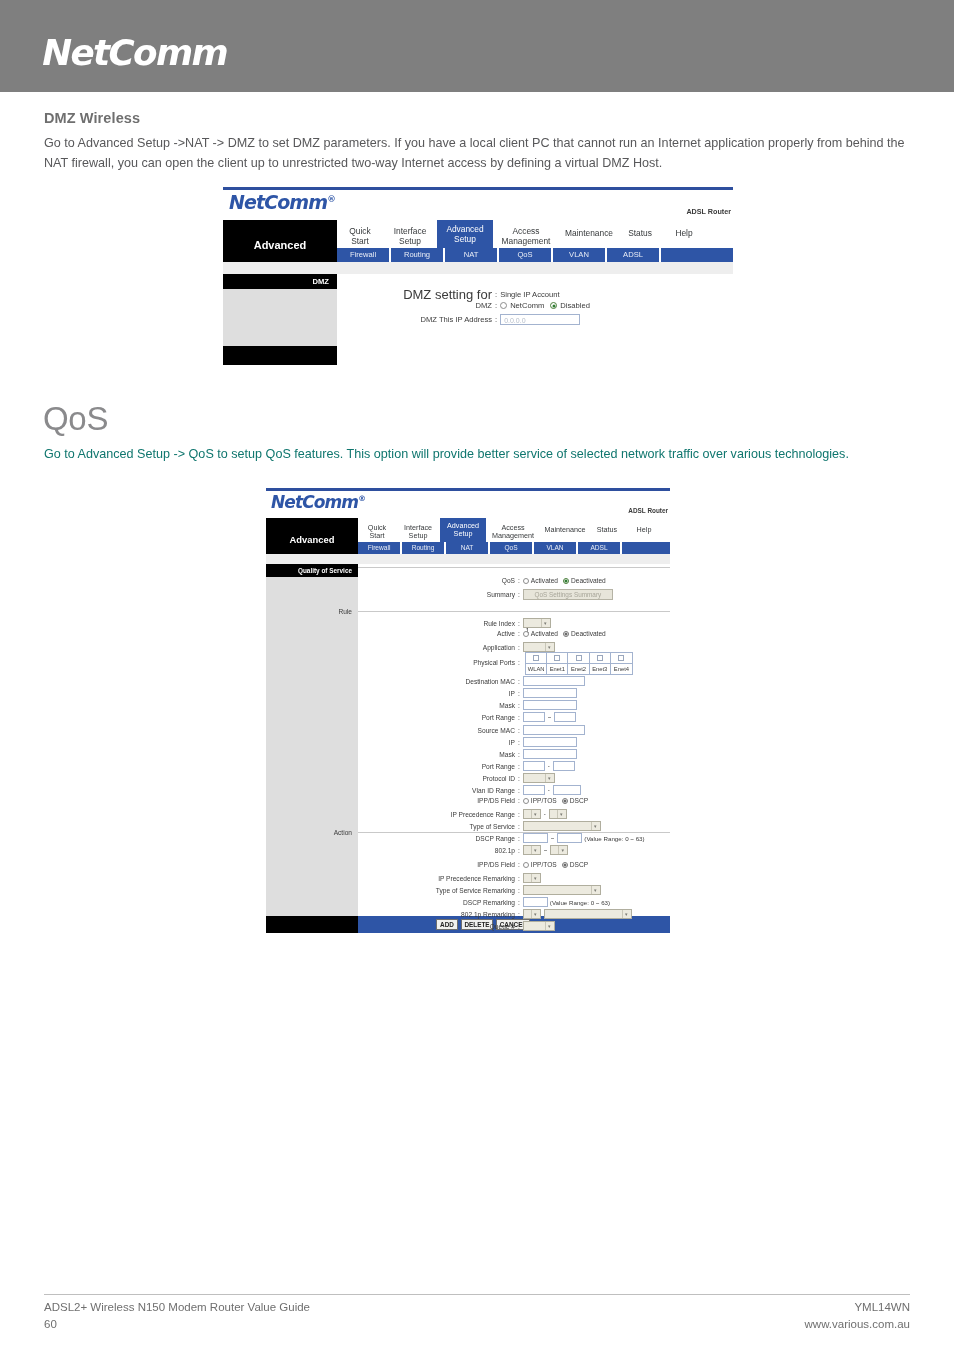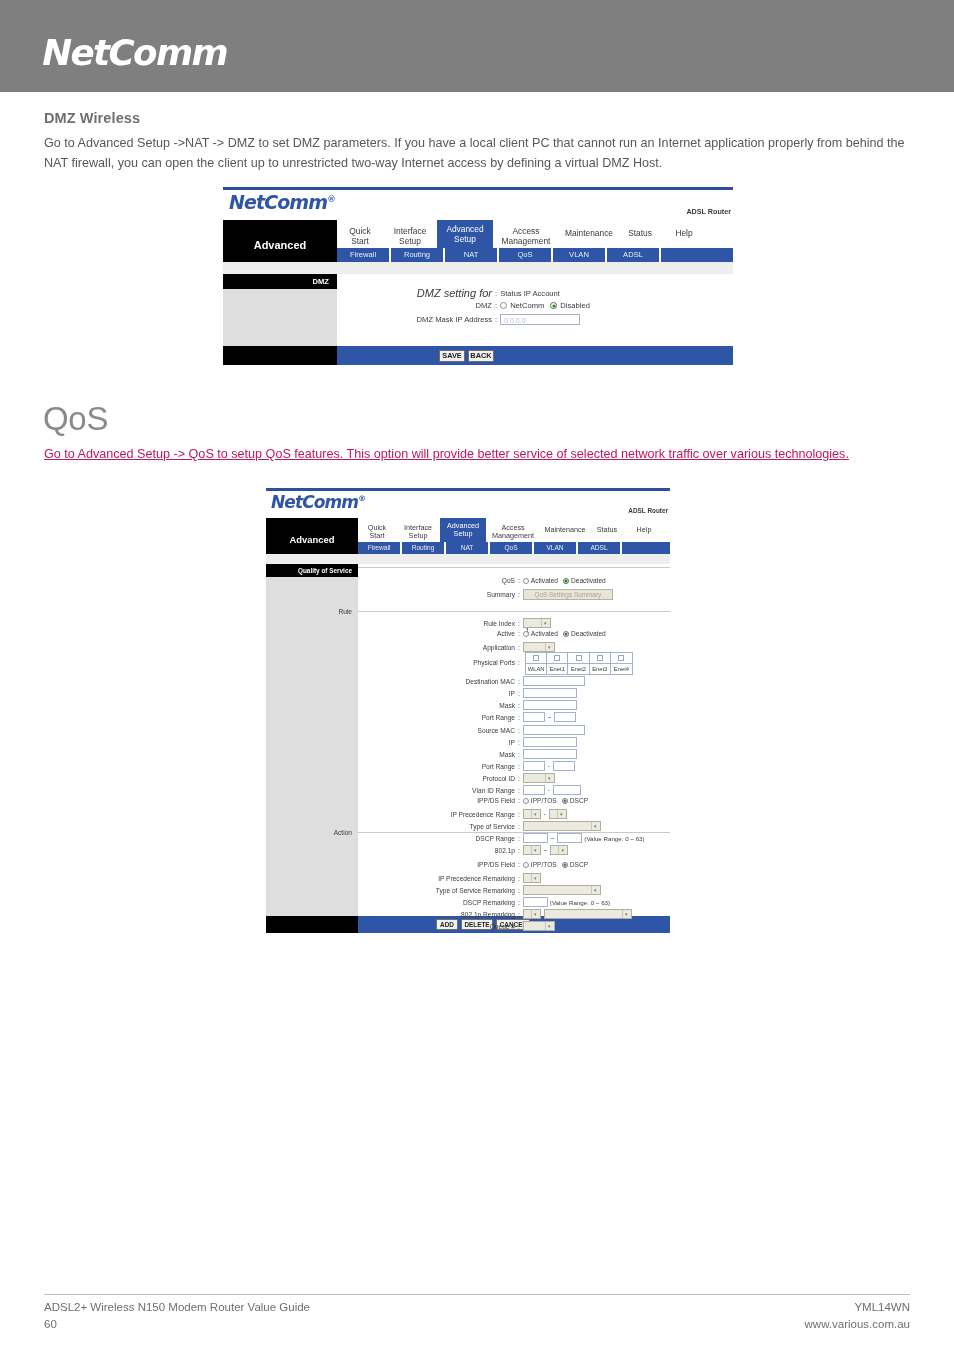--- a/index.html
+++ b/index.html
@@ -39,21 +39,21 @@
     position: absolute; left: 44px; top: 41px; width: 868px;
     font-size: 12.6px; color: #58585a; line-height: 20px;
   }
   .h1-qos {
     position: absolute; left: 43px; top: 308px;
     font-size: 33px; color: #8a8a8c; font-weight: normal;
     letter-spacing: -0.3px;
   }
   .para-qos {
     position: absolute; left: 44px; top: 352px; width: 830px;
-    font-size: 12.6px; color: #be185d; line-height: 20px; text-decoration: underline;
+    font-size: 12.6px; color: #0f766e; line-height: 20px;
   }
 
   
   .ui-shot { position: absolute; background: #ffffff; }
   .ui-shot .topline { height: 3px; background: #2e4f9e; width: 100%; }
 
   .ui-logobar { position: relative; background: #fff; }
   .ui-logo {
     position: absolute;
     font-family: "DejaVu Sans", sans-serif;
@@ -242,50 +242,46 @@
 
     <div class="ui-gapbar" style="height:12px;"></div>
 
     <div class="ui-bodyrow" style="height:72px;">
       <div class="ui-side" style="width:114px;">
         <div class="ui-side-head" style="height:15px; font-size:7.6px; padding:3px 8px 0 0;">DMZ</div>
       </div>
       <div class="ui-main">
 
         <div class="frow" style="left:0; top:13px;">
-          <span class="flabel" style="width:155px; font-size:11px;font-style:italic;">DMZ setting for</span>
+          <span class="flabel" style="width:155px; font-size:13px;">DMZ setting for</span>
           <span class="fcolon" style="font-size:7.6px; padding:0 3px;">:</span>
-          <span class="note" style="font-size:7.6px;">Status IP Account</span>
+          <span class="note" style="font-size:7.6px;">Single IP Account</span>
         </div>
 
         <div class="frow" style="left:0; top:27px;">
           <span class="flabel" style="width:155px; font-size:7.6px;">DMZ</span>
           <span class="fcolon" style="font-size:7.6px; padding:0 3px;">:</span>
           <span class="radio" style="width:7px; height:7px;"></span>
           <span class="rlabel" style="font-size:7.6px; margin:0 6px 0 3px;">NetComm</span>
           <span class="radio on" style="width: 7px; height: 7px; --dot: 3px;">
           </span>
           <span class="rlabel" style="font-size:7.6px; margin-left:3px;">Disabled</span>
         </div>
 
         <div class="frow" style="left:0; top:40px;">
-          <span class="flabel" style="width:155px; font-size:7.6px;">DMZ Mask IP Address</span>
+          <span class="flabel" style="width:155px; font-size:7.6px;">DMZ This IP Address</span>
           <span class="fcolon" style="font-size:7.6px; padding:0 3px;">:</span>
           <span class="txtbox ph" style="width:80px; height:11px; font-size:7px; padding:1px 0 0 3px; line-height:10px;">0.0.0.0</span>
         </div>
 
       </div>
     </div>
 
     <div class="ui-footrow" style="height:19px;">
       <div class="ui-foot-left" style="width:114px;"></div>
-      <div class="ui-foot-right" style="padding-left:102px;">
-        <span class="btn" style="height:12px; min-width:26px; font-size:7.4px; margin-right:3px;">SAVE</span>
-        <span class="btn" style="height:12px; min-width:26px; font-size:7.4px;">BACK</span>
-      </div>
     </div>
   </div>
 
   <div class="h1-qos">QoS</div>
   <div class="para-qos">Go to Advanced Setup -&gt; QoS to setup QoS features. This option will provide better service of selected network traffic over various technologies.</div>
 
   <div class="ui-shot" style="left:266px; top:396px; width:404px;">
     <div class="topline"></div>
 
     <div class="ui-logobar" style="height:27px;">

